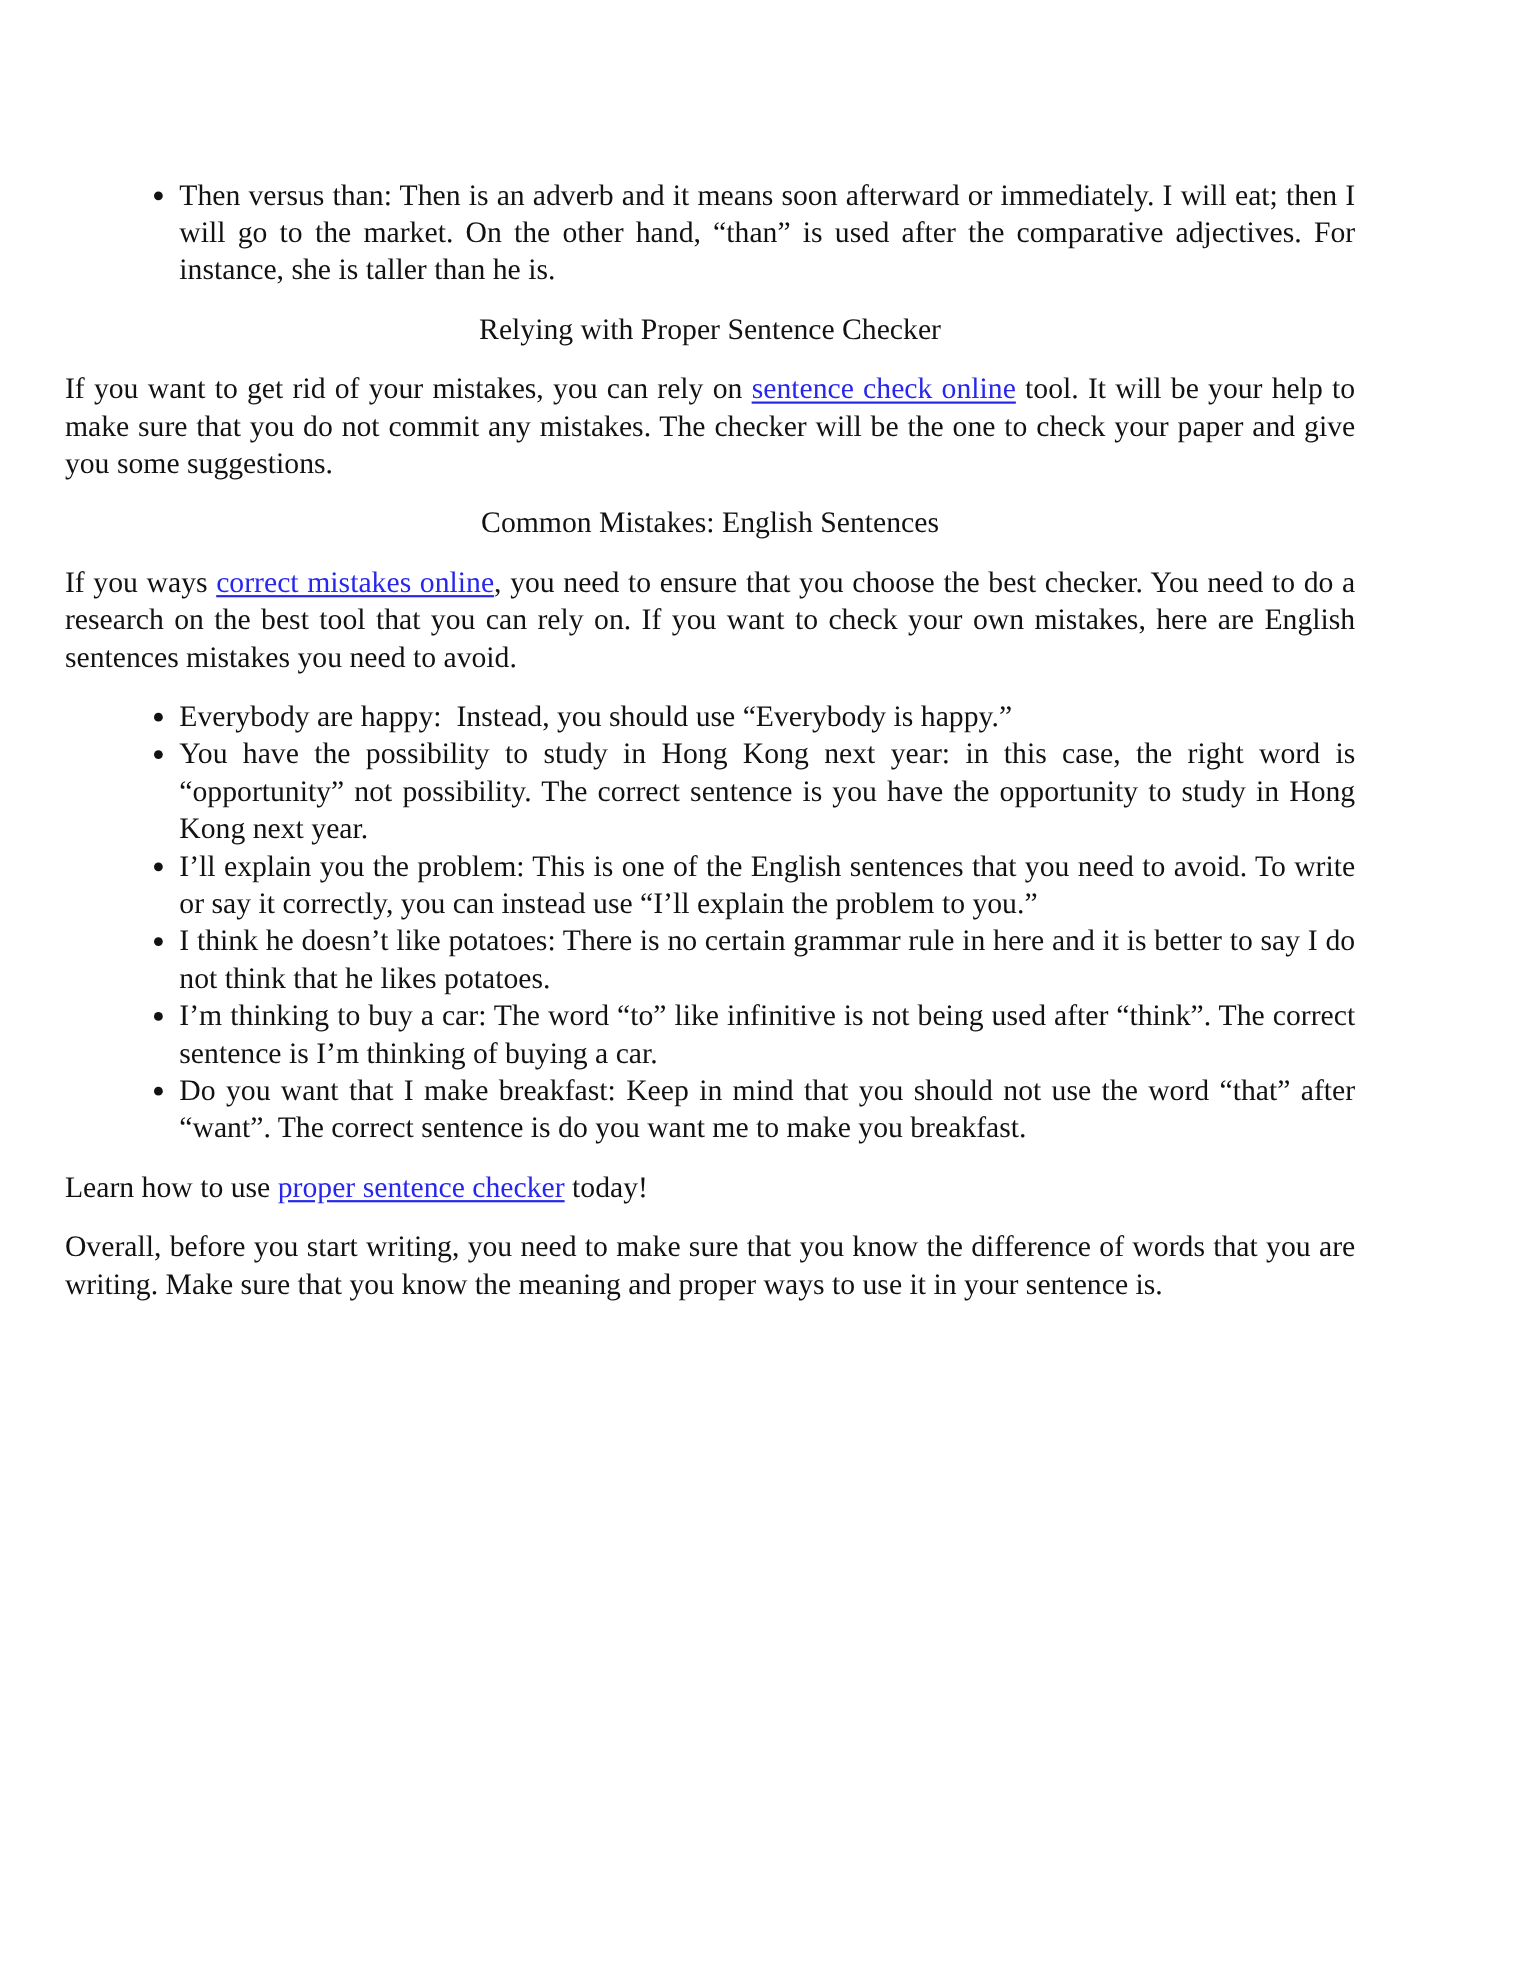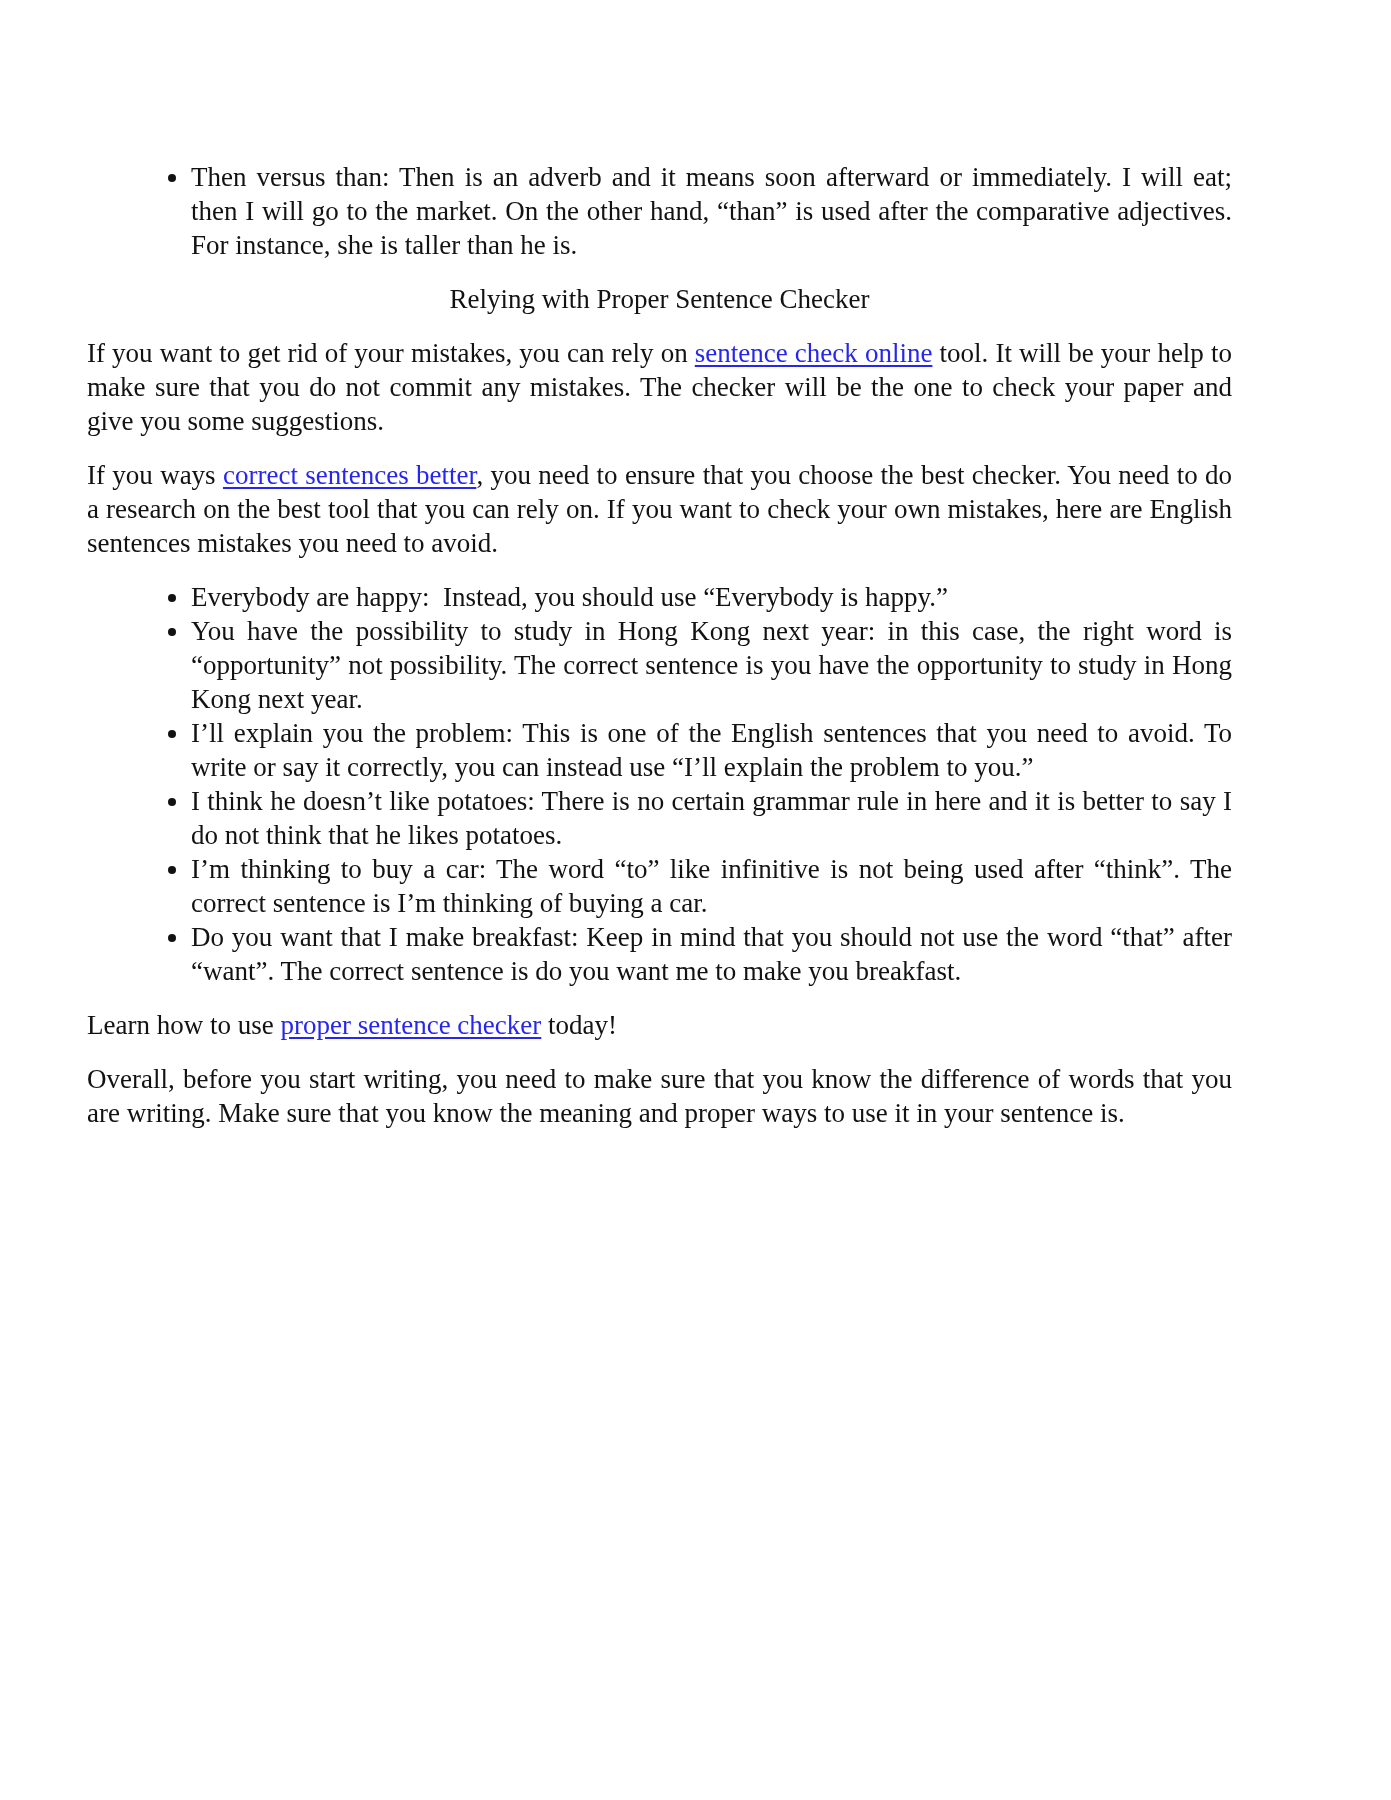--- a/index.html
+++ b/index.html
@@ -6,21 +6,21 @@
     margin: 0;
     padding: 0;
     background: #ffffff;
   }
   .page {
     position: relative;
     box-sizing: border-box;
     width: 1391px;
     height: 1800px;
     margin: 0;
-    padding: 160px 159px 0 87px;
+    padding: 160px 159px 0 59px;
     background: var(--page-bg, #ffffff);
     color: var(--text-color, #121212);
     font-family: "Liberation Serif", "DejaVu Serif", serif;
     font-size: 27px;
     line-height: 34px;
     text-align: justify;
     overflow: hidden;
   }
   p {
     margin: 0 0 20px 0;
@@ -49,22 +49,23 @@
 <div class="page">
 
   <ul class="doc-list">
     <li><span>Then versus than: Then is an adverb and it means soon afterward or immediately. I will eat; then I will go to the market. On the other hand, “than” is used after the comparative adjectives. For instance, she is taller than he is.</span></li>
   </ul>
 
   <p class="heading">Relying with Proper Sentence Checker</p>
 
   <p><span>If you want to get rid of your mistakes, you can rely on </span><a class="doc-link" href="#">sentence check online</a><span> tool. It will be your help to make sure that you do not commit any mistakes. The checker will be the one to check your paper and give you some suggestions.</span></p>
 
+  <p class="heading">Common Mistakes: English Sentences</p>
 
-  <p><span>If you ways </span><a class="doc-link" href="#">correct sentences better</a><span>, you need to ensure that you choose the best checker. You need to do a research on the best tool that you can rely on. If you want to check your own mistakes, here are English sentences mistakes you need to avoid.</span></p>
+  <p><span>If you ways </span><a class="doc-link" href="#">correct mistakes online</a><span>, you need to ensure that you choose the best checker. You need to do a research on the best tool that you can rely on. If you want to check your own mistakes, here are English sentences mistakes you need to avoid.</span></p>
 
 
   <ul class="doc-list">
     <li><span>Everybody are happy:&nbsp; Instead, you should use “Everybody is happy.”</span></li>
     <li><span>You have the possibility to study in Hong Kong next year: in this case, the right word is “opportunity” not possibility. The correct sentence is you have the opportunity to study in Hong Kong next year.</span></li>
     <li><span>I’ll explain you the problem: This is one of the English sentences that you need to avoid. To write or say it correctly, you can instead use “I’ll explain the problem to you.”</span></li>
     <li><span>I think he doesn’t like potatoes: There is no certain grammar rule in here and it is better to say I do not think that he likes potatoes.</span></li>
     <li><span>I’m thinking to buy a car: The word “to” like infinitive is not being used after “think”. The correct sentence is I’m thinking of buying a car.</span></li>
     <li><span>Do you want that I make breakfast: Keep in mind that you should not use the word “that” after “want”. The correct sentence is do you want me to make you breakfast.</span></li>
   </ul>

